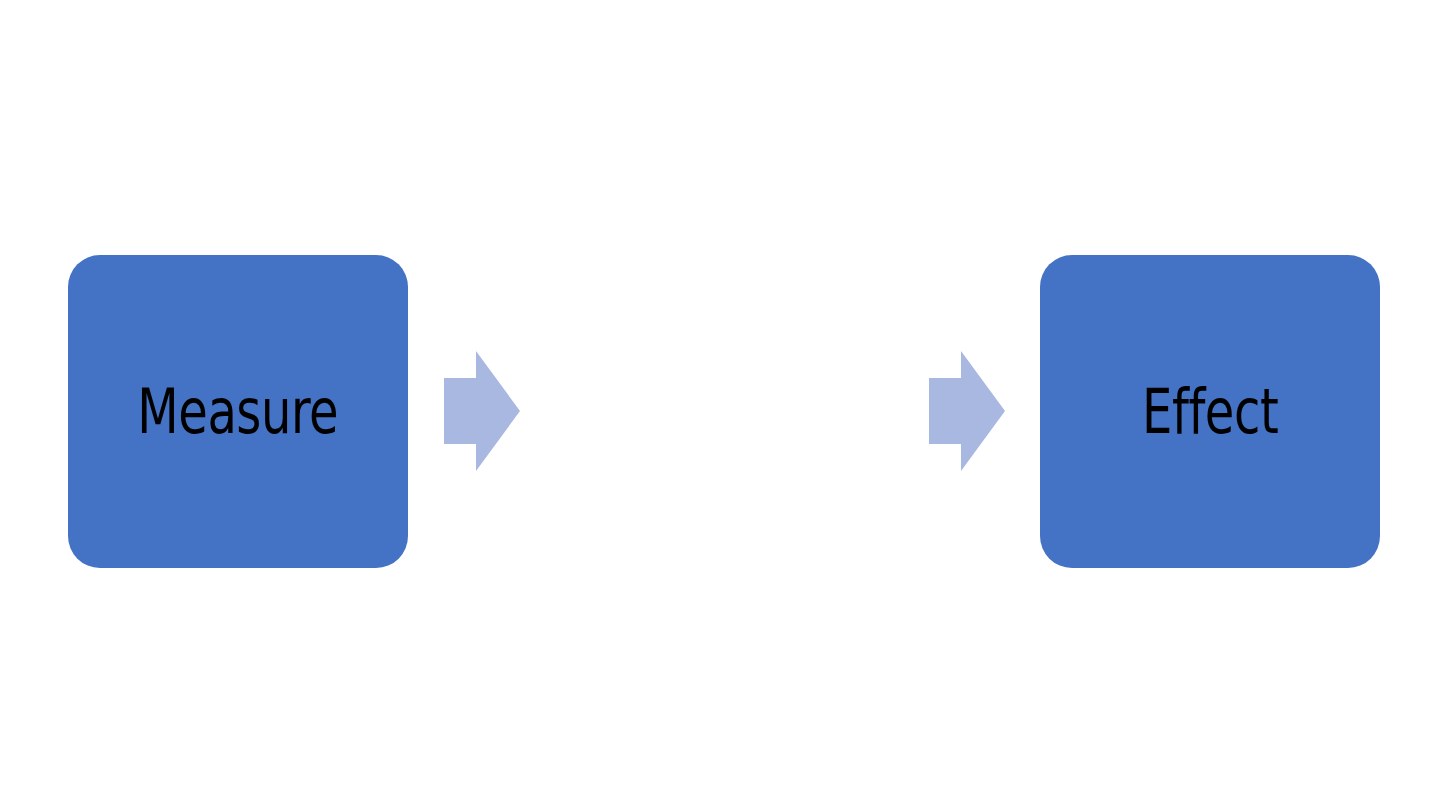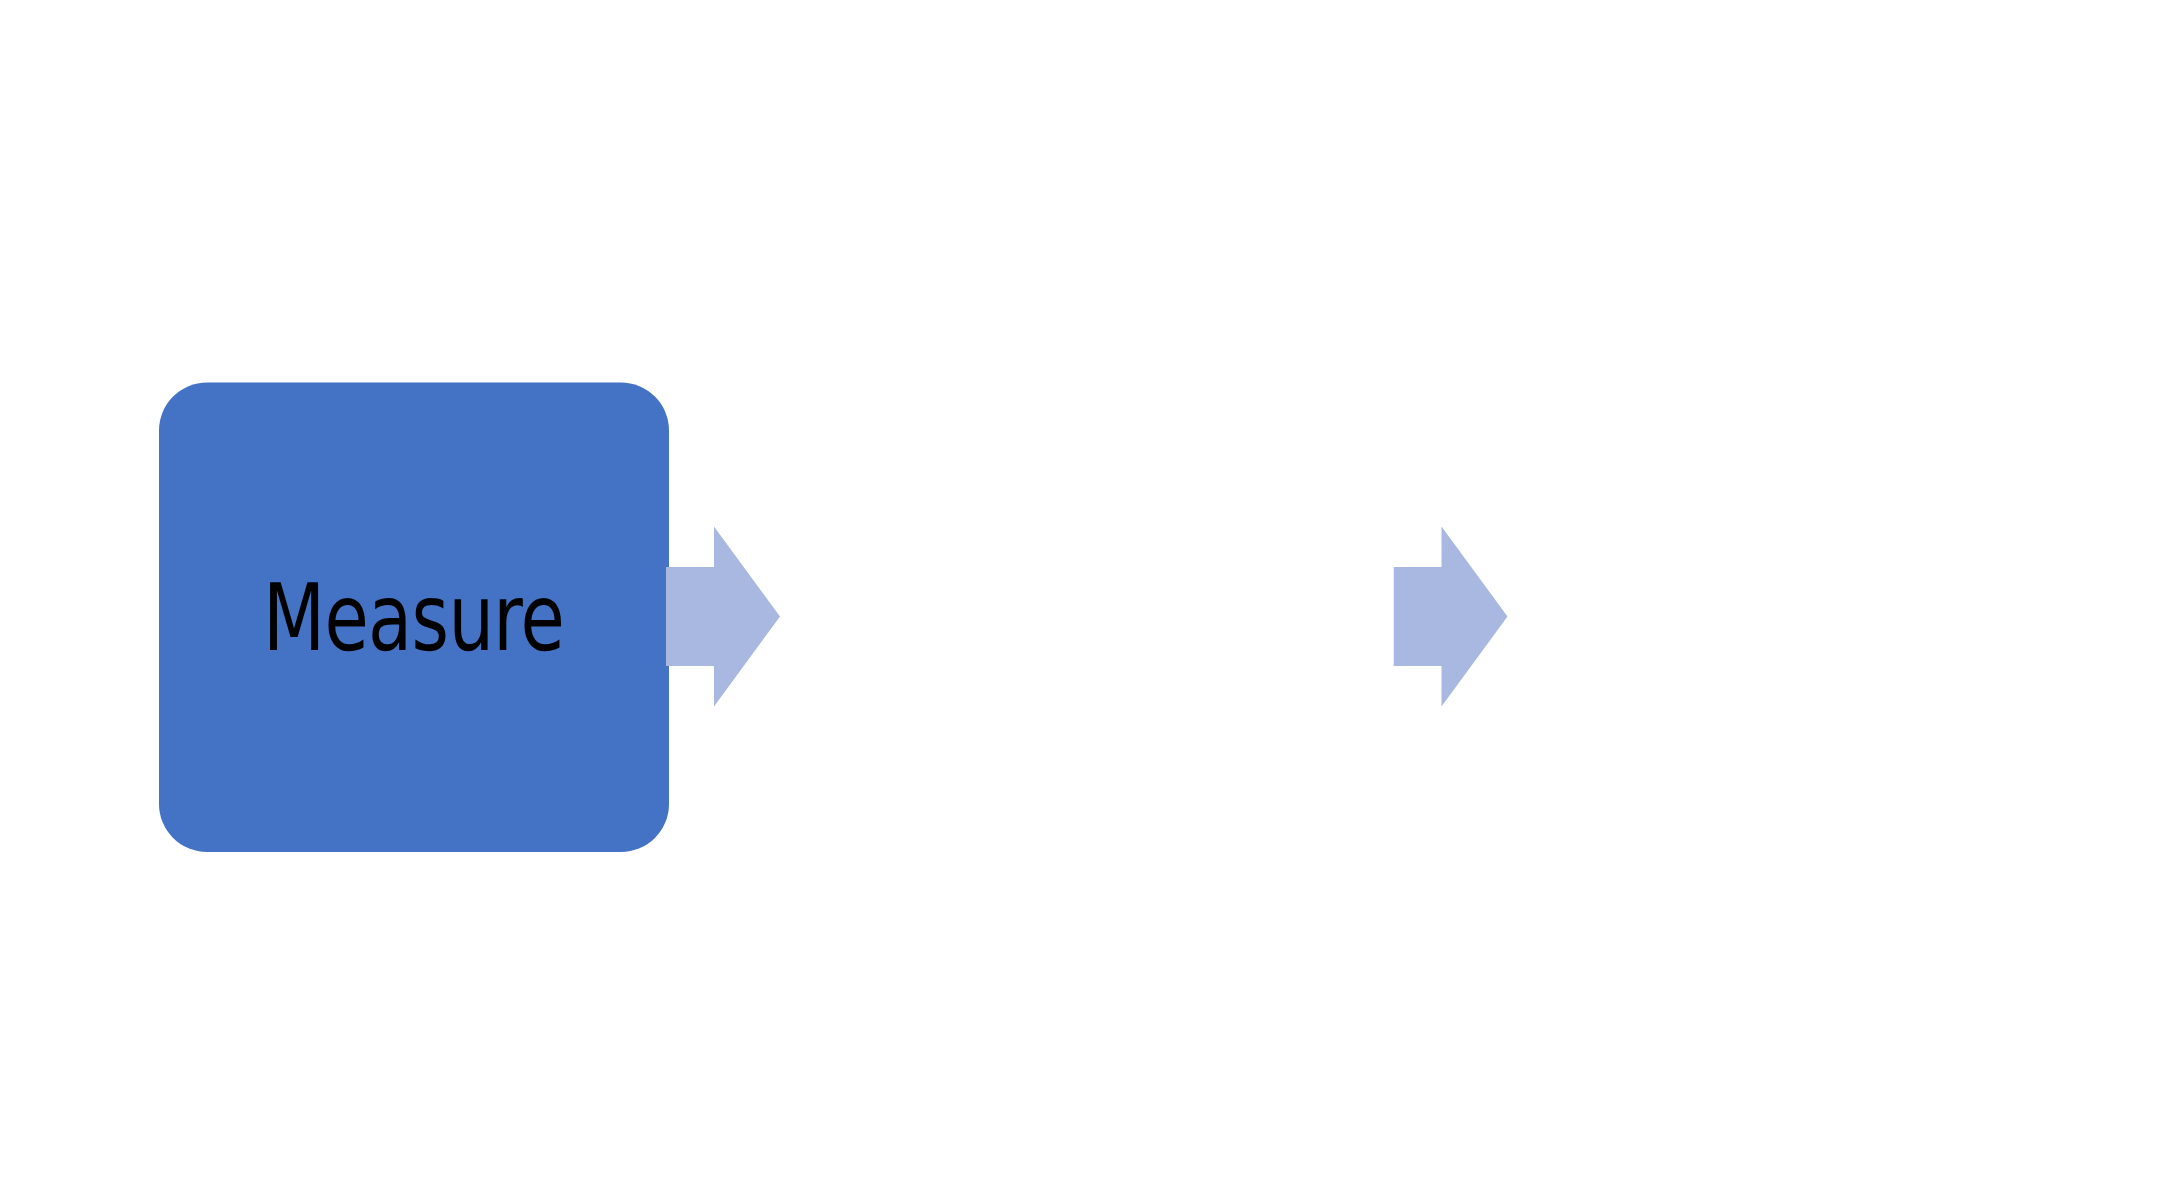--- a/index.html
+++ b/index.html
@@ -26,21 +26,20 @@
   .node {
     position: absolute;
     width: 340px;
     height: 313px;
     border-radius: 32px;
     background: #4472C4;
     display: flex;
     align-items: center;
     justify-content: center;
     box-sizing: border-box;
-    margin-left: 38px;
   }
   .node-1 { left: 68px;   top: 255px; }
   .node-2 { left: 555px;  top: 255px; }
   .node-3 { left: 1040px; top: 255px; }
 
   .node-label {
     font-family: "Liberation Sans Narrow", "DejaVu Sans Condensed", "Liberation Sans", sans-serif;
     font-size: 62px;
     font-weight: 400;
     line-height: 1;
@@ -85,14 +84,17 @@
 
 
   <div class="connector connector-2">
     <span>
       <svg viewBox="0 0 76 120" xmlns="http://www.w3.org/2000/svg" aria-hidden="true">
         <polygon points="0,27 32,27 32,0 76,60 32,120 32,93 0,93" fill="#A9B8E0"></polygon>
       </svg>
     </span>
   </div>
 
+  <div class="node node-3">
+    <span class="node-label">Effect</span>
+  </div>
 
 </div>
 
 </body></html>

